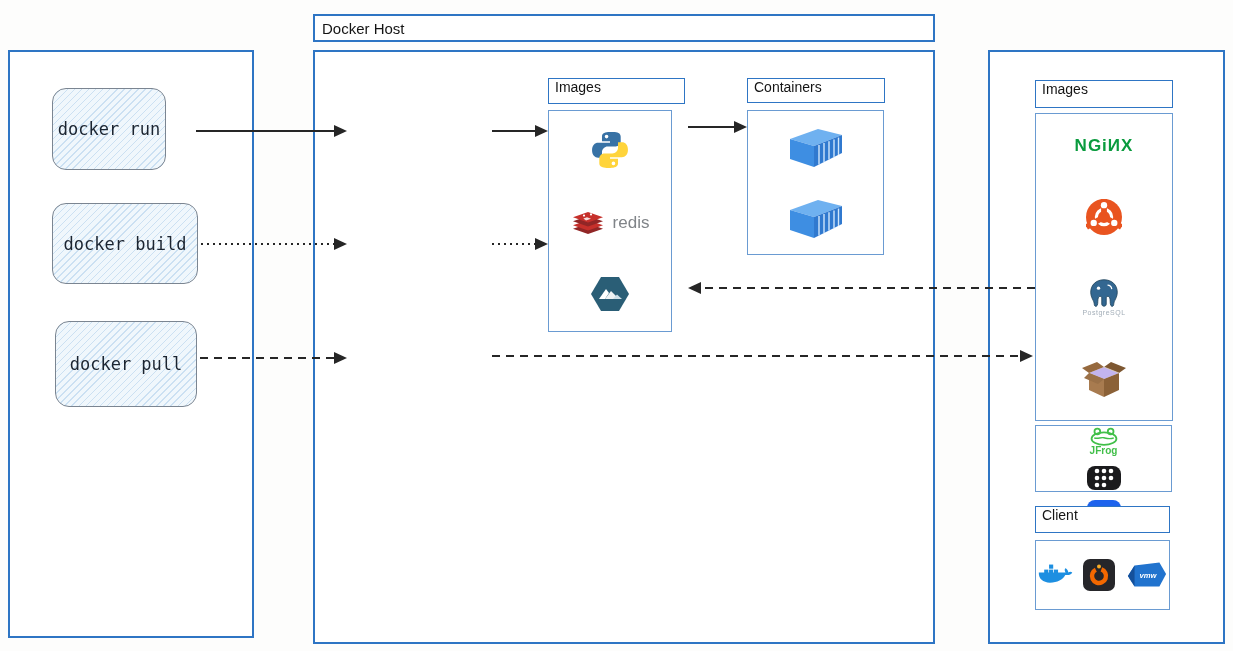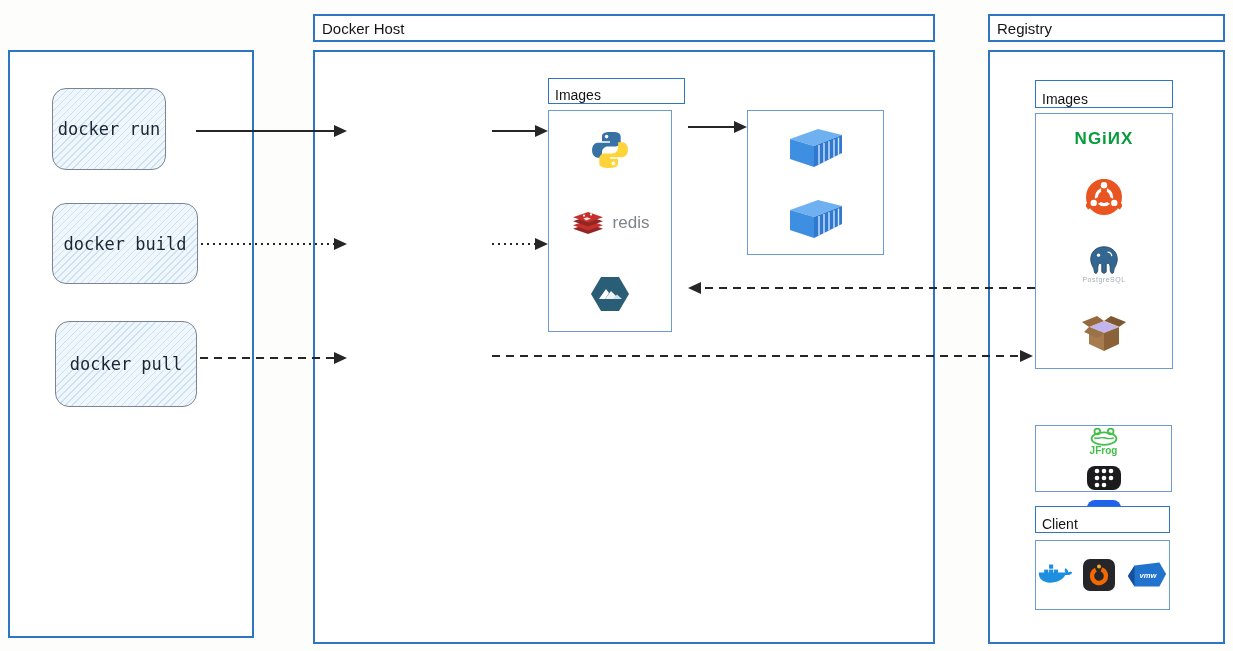--- a/index.html
+++ b/index.html
@@ -2,21 +2,21 @@
 <html><head>
 <meta charset="utf-8">
 <style>
   html,body{margin:0;padding:0;background:#ffffff;}
   #canvas{position:relative;width:1233px;height:651px;background:#fdfdfc;overflow:hidden;
           font-family:"Liberation Sans",sans-serif;color:#111;}
   .frame{position:absolute;border:2px solid #2e75c4;background:#fff;box-sizing:border-box;}
   .titlebox{position:absolute;border:2px solid #2e75c4;background:#fff;box-sizing:border-box;
             display:flex;align-items:center;padding-left:7px;font-size:15px;color:#141414;}
   .subtitle{position:absolute;border:1.5px solid #2e75c4;background:#fff;box-sizing:border-box;
-            display:flex;align-items:flex-end;padding-left:6px;font-size:14px;color:#141414;}
+            display:flex;align-items:flex-start;padding-left:6px;font-size:14px;color:#141414;}
   .subbox{position:absolute;border:1.5px solid #6a9bd2;background:#fff;box-sizing:border-box;
           display:flex;flex-direction:column;align-items:center;justify-content:space-around;}
   .sketch{position:absolute;box-sizing:border-box;border:1.5px solid #7b8591;border-radius:14px;
           background-color:#f0f7fc;
           background-image:repeating-linear-gradient(135deg,rgba(148,190,228,.40) 0px,rgba(148,190,228,.40) 1px,transparent 1px,transparent 5px);
           display:flex;align-items:center;justify-content:center;}
   .cmdtext{font-family:"DejaVu Sans Mono","Liberation Mono",monospace;font-size:17px;color:#1b2430;white-space:nowrap;}
   .daemonlabel{font-size:16.5px;color:#20262e;text-align:center;line-height:1.35;}
   .iconrow{display:flex;align-items:center;gap:8px;}
   .redis-word{font-size:17px;color:#808488;}
@@ -74,20 +74,23 @@
     </div>
 
     <svg width="42" height="38" viewBox="0 0 42 38">
       <polygon points="12,2 30,2 40,19 30,36 12,36 2,19" fill="#2a5e76"></polygon>
       <path fill="#ffffff" d="M10 24 L17 14 L20 18 L16 24 Z"></path>
       <path fill="#ffffff" d="M16 24 L22 16 L30 24 Z" opacity=".92"></path>
       <path fill="#cfe0e8" d="M24 24 L28 19.5 L33 24 Z"></path>
     </svg>
   </div>
 
+  <div class="subtitle" style="left:747px;top:78px;width:138px;height:25px;">
+    <span>Containers</span>
+  </div>
   <div class="subbox" style="left:747px;top:110px;width:137px;height:145px;">
     <svg width="56" height="42" viewBox="0 0 56 42">
       <polygon points="2,13 30,3 54,9 26,20" fill="#6FB1F0"></polygon>
       <polygon points="2,13 26,20 26,41 2,33" fill="#3E8EE2"></polygon>
       <polygon points="26,20 54,9 54,27 26,41" fill="#3079CF"></polygon>
       <g stroke="#cfe6fb" stroke-width="1.4">
         <line x1="31" y1="19" x2="31" y2="38.5"></line>
           <line x1="36" y1="17" x2="36" y2="36"></line>
         <line x1="41" y1="15.2" x2="41" y2="33.6"></line>
           <line x1="46" y1="13.4" x2="46" y2="31.2"></line>
@@ -101,29 +104,26 @@
       <g stroke="#cfe6fb" stroke-width="1.4">
         <line x1="31" y1="19" x2="31" y2="38.5"></line>
           <line x1="36" y1="17" x2="36" y2="36"></line>
         <line x1="41" y1="15.2" x2="41" y2="33.6"></line>
           <line x1="46" y1="13.4" x2="46" y2="31.2"></line>
         <line x1="50.5" y1="11.6" x2="50.5" y2="29"></line>
       </g>
     </svg>
   </div>
 
-  <div class="titlebox" style="left:988px;top:14px;width:237px;height:28px;">
-    <span>Registry</span>
-  </div>
   <div class="frame" style="left:988px;top:50px;width:237px;height:594px;"></div>
 
   <div class="subtitle" style="left:1035px;top:80px;width:138px;height:28px;">
     <span>Images</span>
   </div>
-  <div class="subbox" style="left:1035px;top:113px;width:138px;height:256px;">
+  <div class="subbox" style="left:1035px;top:113px;width:138px;height:308px;">
     <span class="nginx-word">NGiИX</span>
 
     <svg width="36" height="36" viewBox="0 0 34 34">
       <circle cx="17" cy="17" r="17" fill="#E95420"></circle>
       <circle cx="17" cy="17" r="7.2" fill="none" stroke="#fff" stroke-width="3"></circle>
       <g stroke="#E95420" stroke-width="5.5">
         <line x1="17" y1="17" x2="17" y2="-2"></line>
         <line x1="17" y1="17" x2="0.5" y2="26.5"></line>
         <line x1="17" y1="17" x2="33.5" y2="26.5"></line>
       </g>

